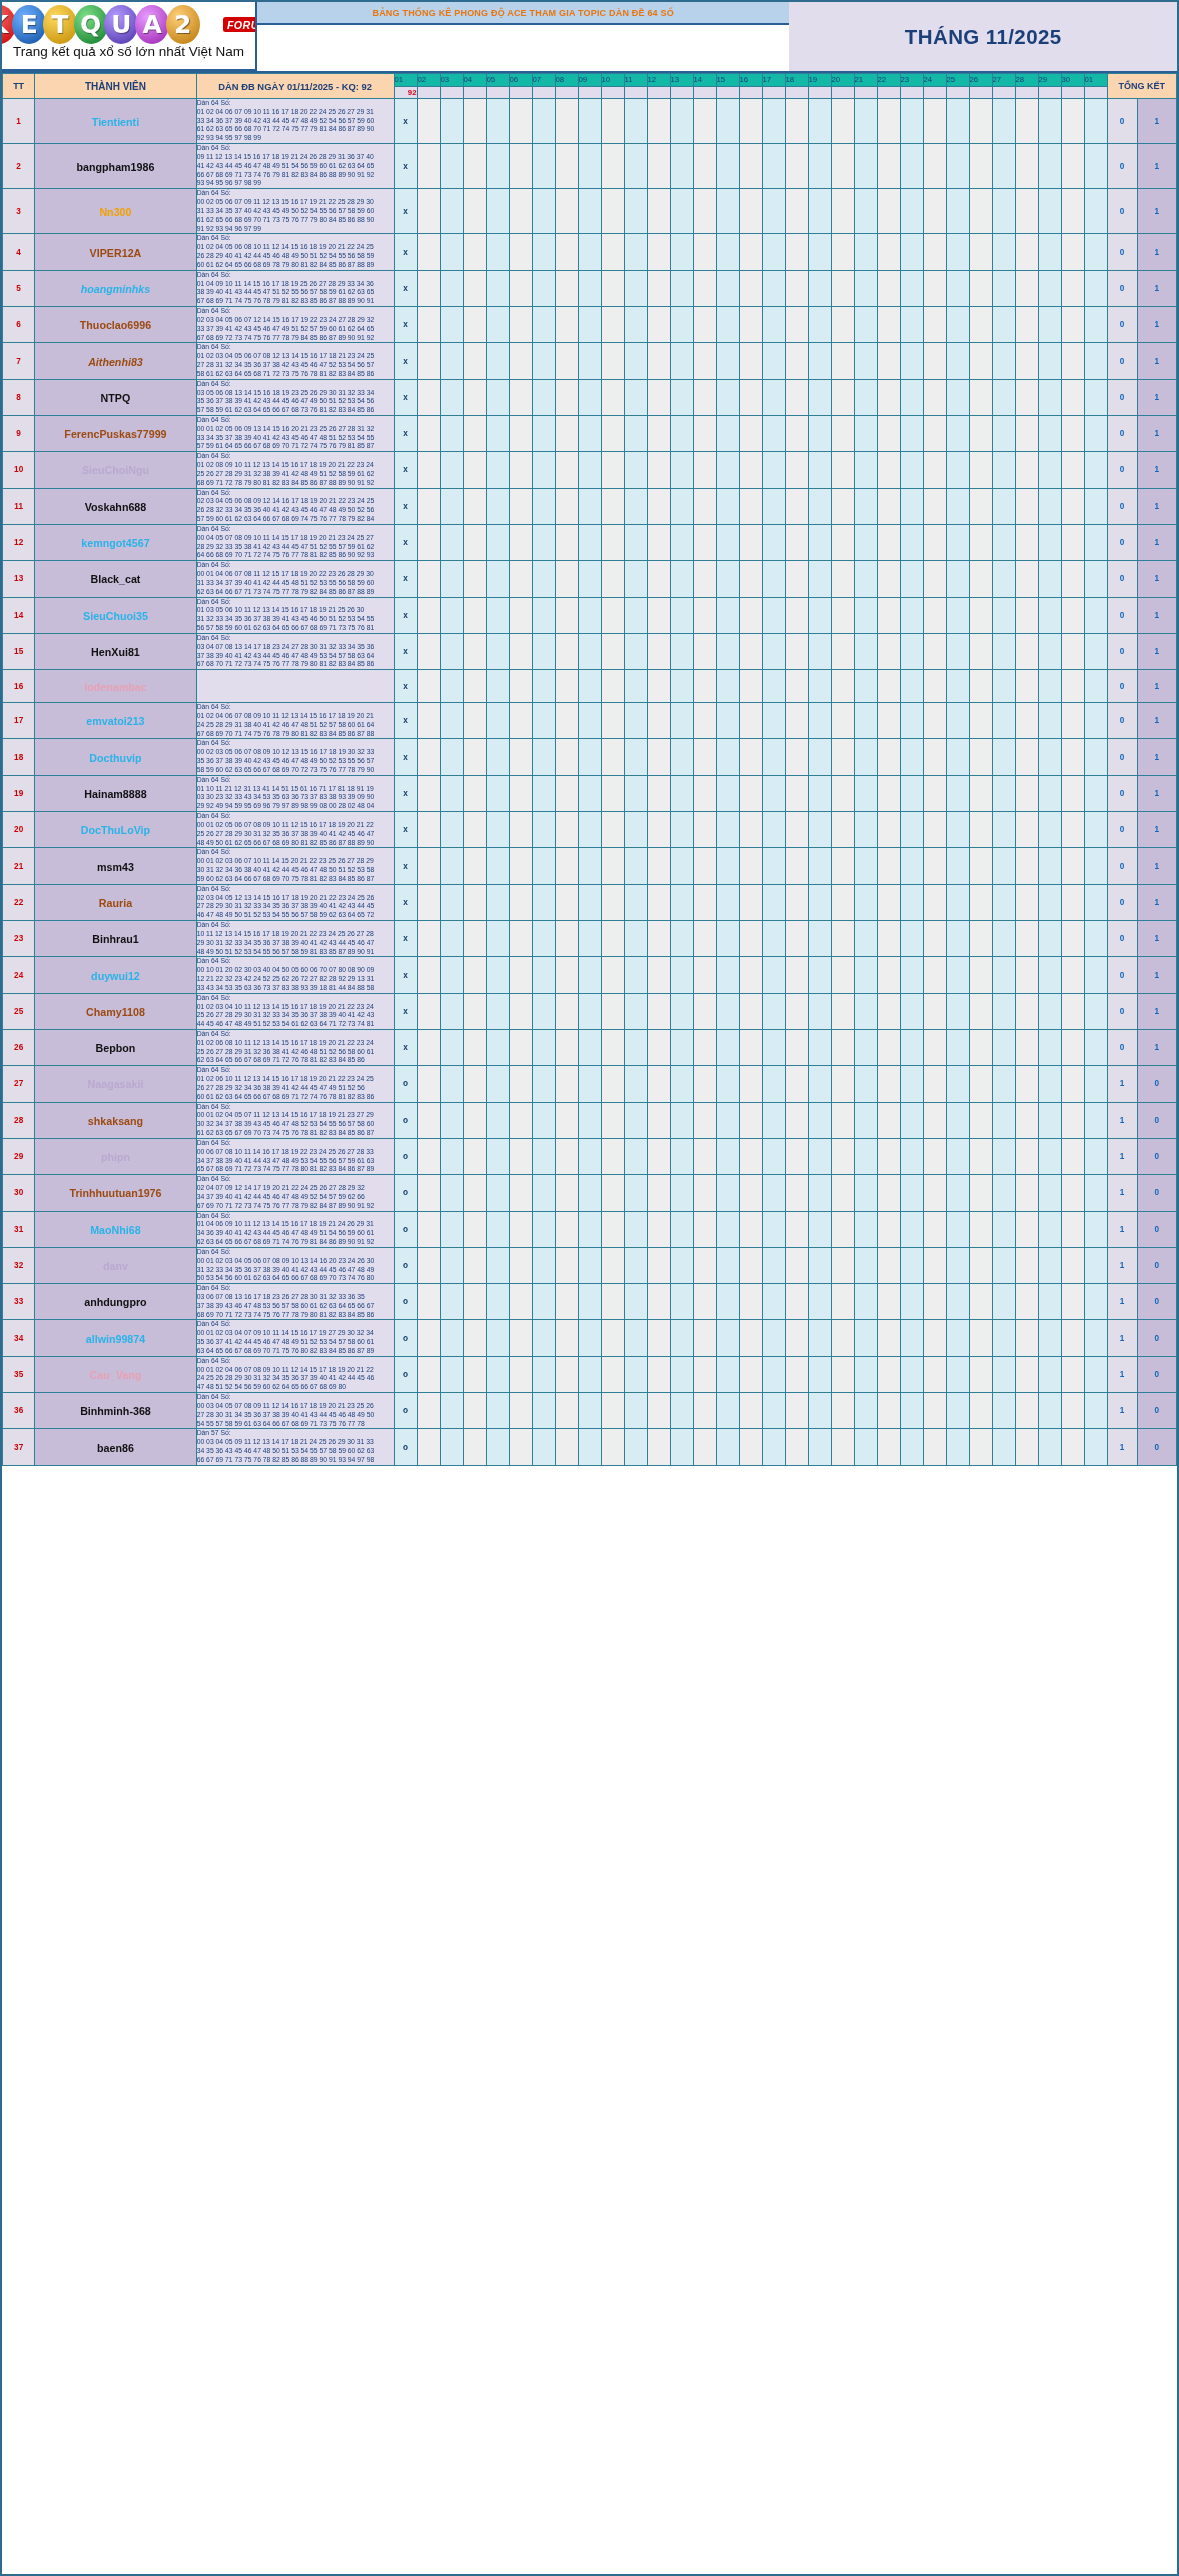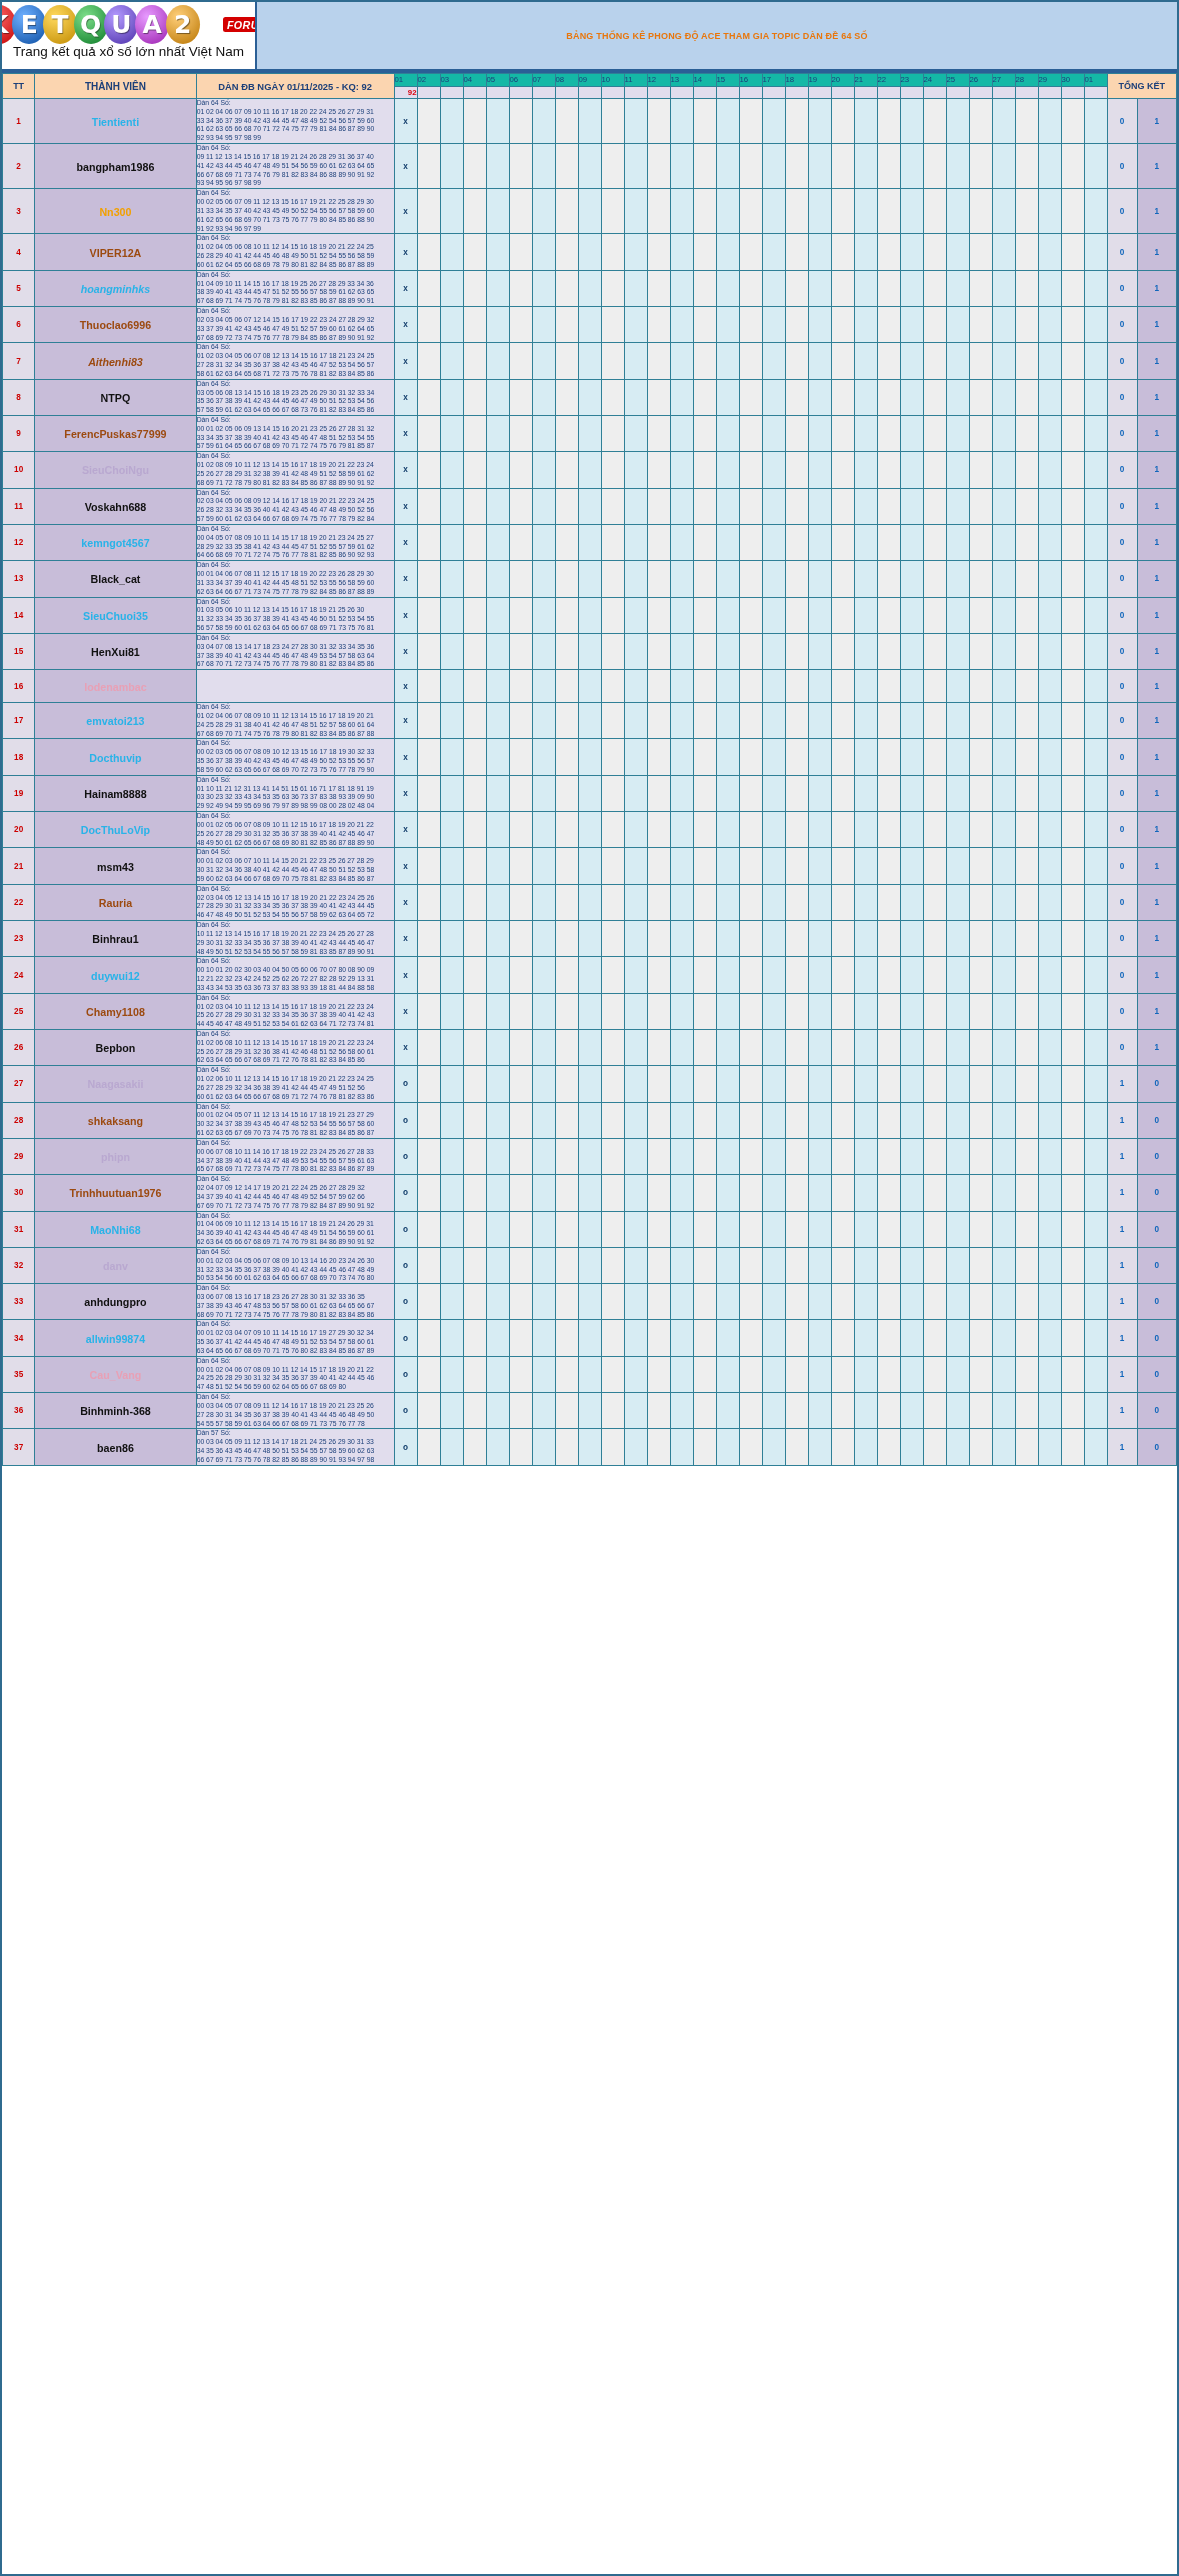--- a/index.html
+++ b/index.html
@@ -69,21 +69,21 @@
     display: flex;
     align-items: center;
     justify-content: center;
     border-bottom: 2.5px solid #2a5f96;
     height: 23px;
   }
   .banner-cell .btitle {
     color: #e8760c; font-size: 9px; font-weight: bold; letter-spacing: 0.2px;
     white-space: nowrap;
   }
-  .right-col { flex: 1 1 auto; display: flex; flex-direction: column; justify-content: center; }
+  .right-col { flex: 1 1 auto; display: flex; flex-direction: row; justify-content: center; }
   .month-cell {
     flex: 1 1 auto;
     background: #e1dded;
     display: flex; align-items: center; justify-content: center;
   }
   .month-cell .mtitle {
     color: #1b3f79; font-size: 20.5px; font-weight: bold; letter-spacing: 0.4px;
   }
 
   
@@ -208,20 +208,23 @@
         <span class="lg lg6">A</span>
         <span class="lg lg7">2</span>
         <span class="forum-badge">FORUM</span>
       </div>
       <div class="logo-tag">Trang kết quả xổ số lớn nhất Việt Nam</div>
     </div>
 
     <div class="right-col">
       <div class="banner-cell">
         <span class="btitle">BẢNG THỐNG KÊ PHONG ĐỘ ACE THAM GIA TOPIC DÀN ĐỀ 64 SỐ</span>
+      </div>
+      <div class="month-cell">
+        <span class="mtitle">THÁNG 11/2025</span>
       </div>
     </div>
   </div>
 
   <table class="grid">
     <colgroup id="cg">
         <col style="width: 23px;">
         <col style="width: 115px;">
         <col style="width: 141px;">
         <col style="width: 16.4px;">

